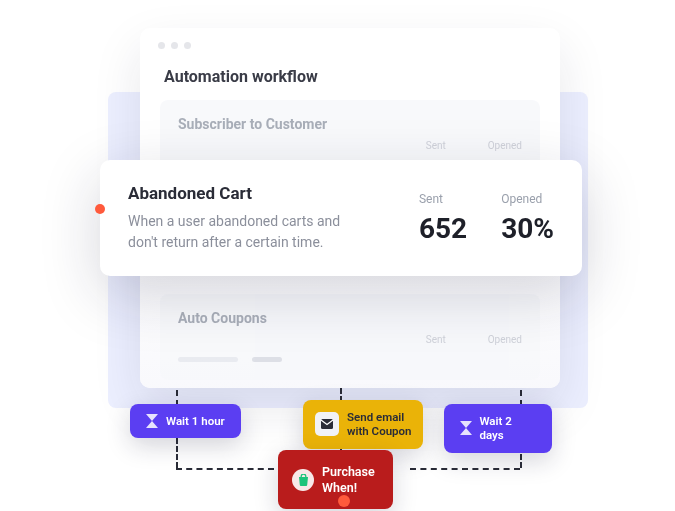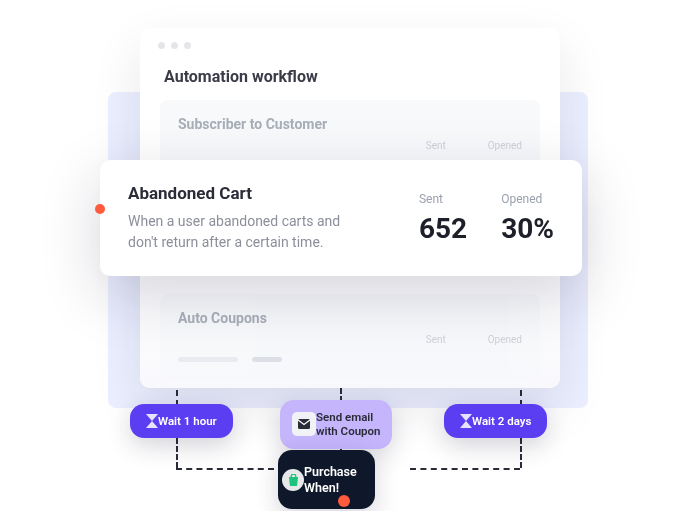--- a/index.html
+++ b/index.html
@@ -84,29 +84,29 @@
   
   .dash {
     position:absolute; border:1px dashed #3a3c47; border-width:0;
   }
   .dash.v { width:0; border-left-width:2px; border-left-style:dashed; border-color:#2a2c37;}
   .dash.h { height:0; border-top-width:2px; border-top-style:dashed; border-color:#2a2c37;}
 
   
   .chip {
     position:absolute;
-    display:flex; align-items:center; 
+    display:flex; align-items:center; gap:8px;
     font-size:11.5px; font-weight:600;
-    border-radius:14px;
+    border-radius:8px;
     box-shadow:0 8px 24px rgba(30,30,60,0.18);
     justify-content:center;
   }
   .chip.purple { background:#5b3ef2; color:#fff; padding:10px 16px; }
-  .chip.white  { background:#c4b5fd; color:#2a2c37; padding:10px 12px; }
-  .chip.green  { background:#0f172a; color:#fff; padding:14px 18px 14px 4px; }
+  .chip.white  { background:#eab308; color:#2a2c37; padding:10px 12px;margin-left:23px; }
+  .chip.green  { background:#b91c1c; color:#fff; padding:14px 18px 14px 14px; }
   .chip .ic {
     width:22px;height:22px;border-radius:5px;
     display:flex;align-items:center;justify-content:center;
     font-size:12px;
   }
   .chip.white .ic{ background:#f1f2f6; color:#2a2c37; width:24px;height:24px;}
   .chip.green .ic{ background:rgba(255,255,255,0.9); color:#1cc47b; border-radius:50%; }
   .chip .txt { line-height:1.25; }
   .green-dot{
     position:absolute; width:12px;height:12px;border-radius:50%;

